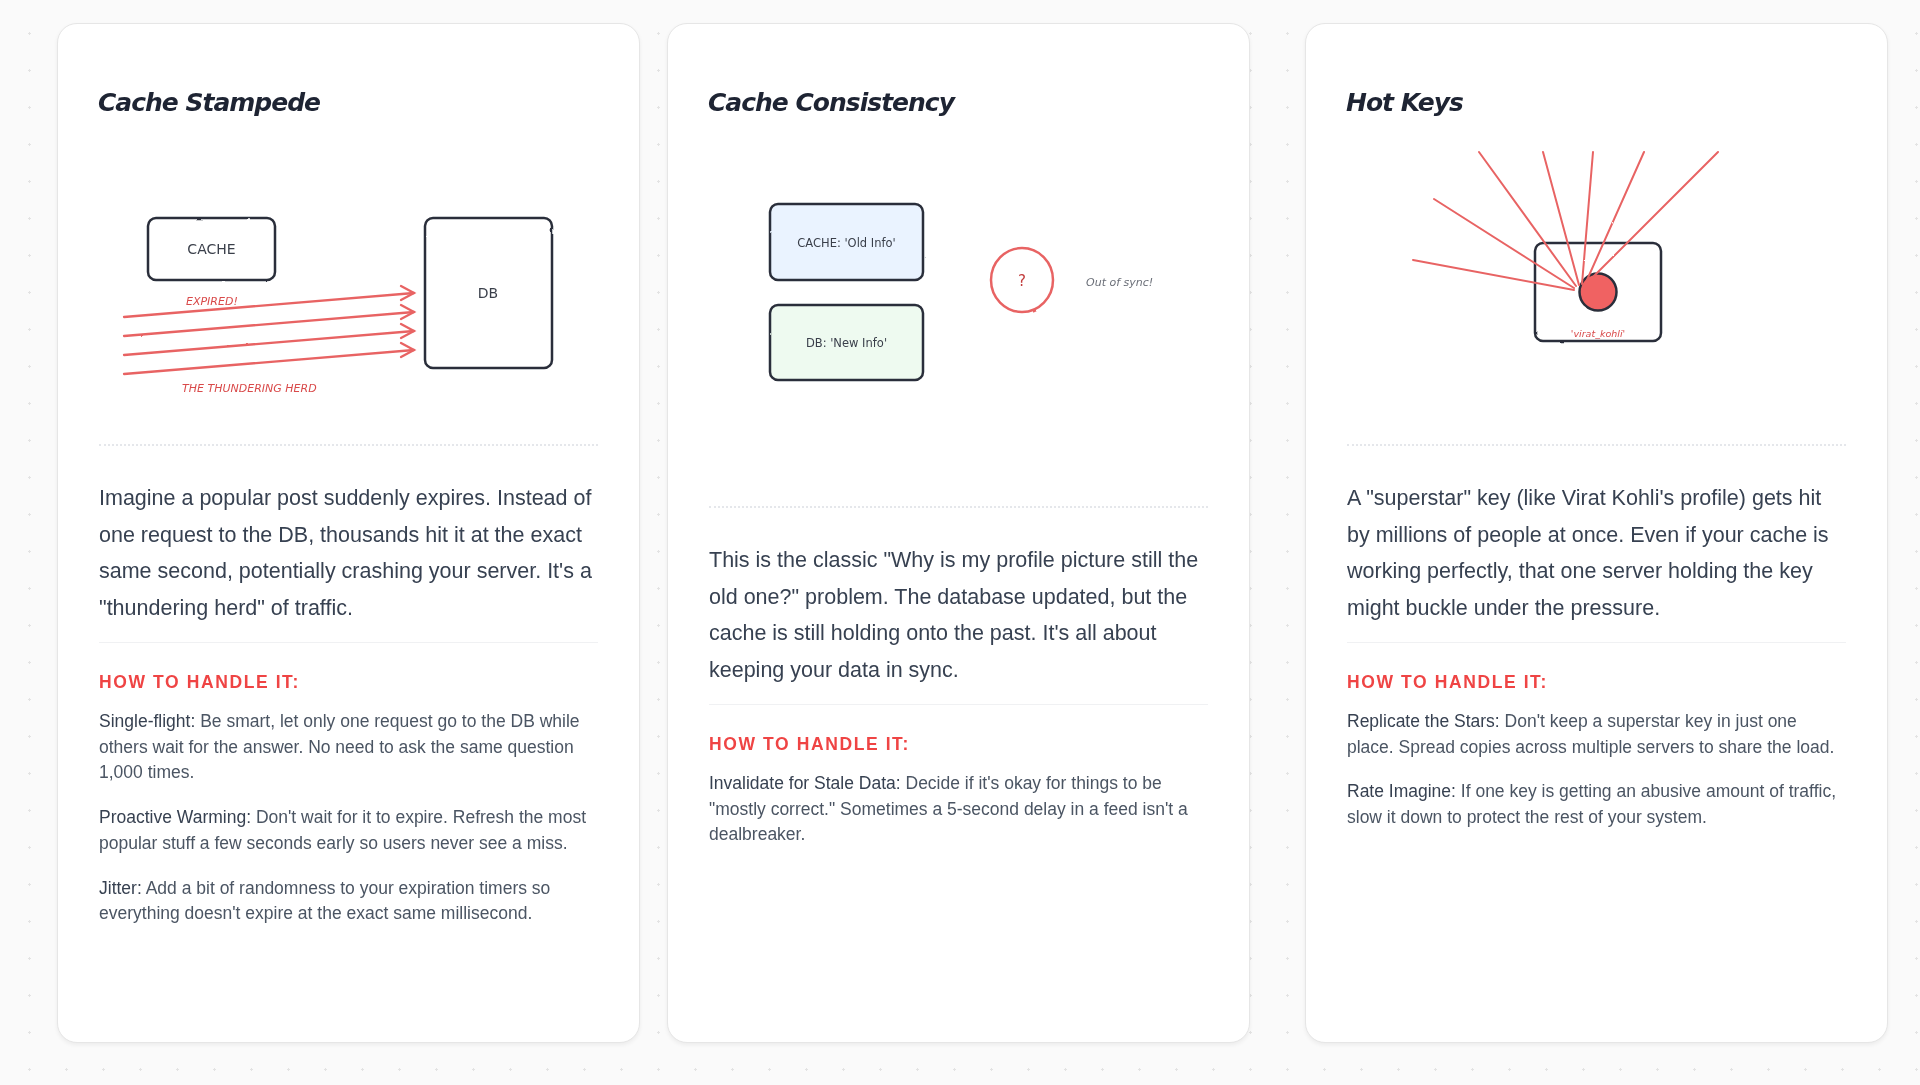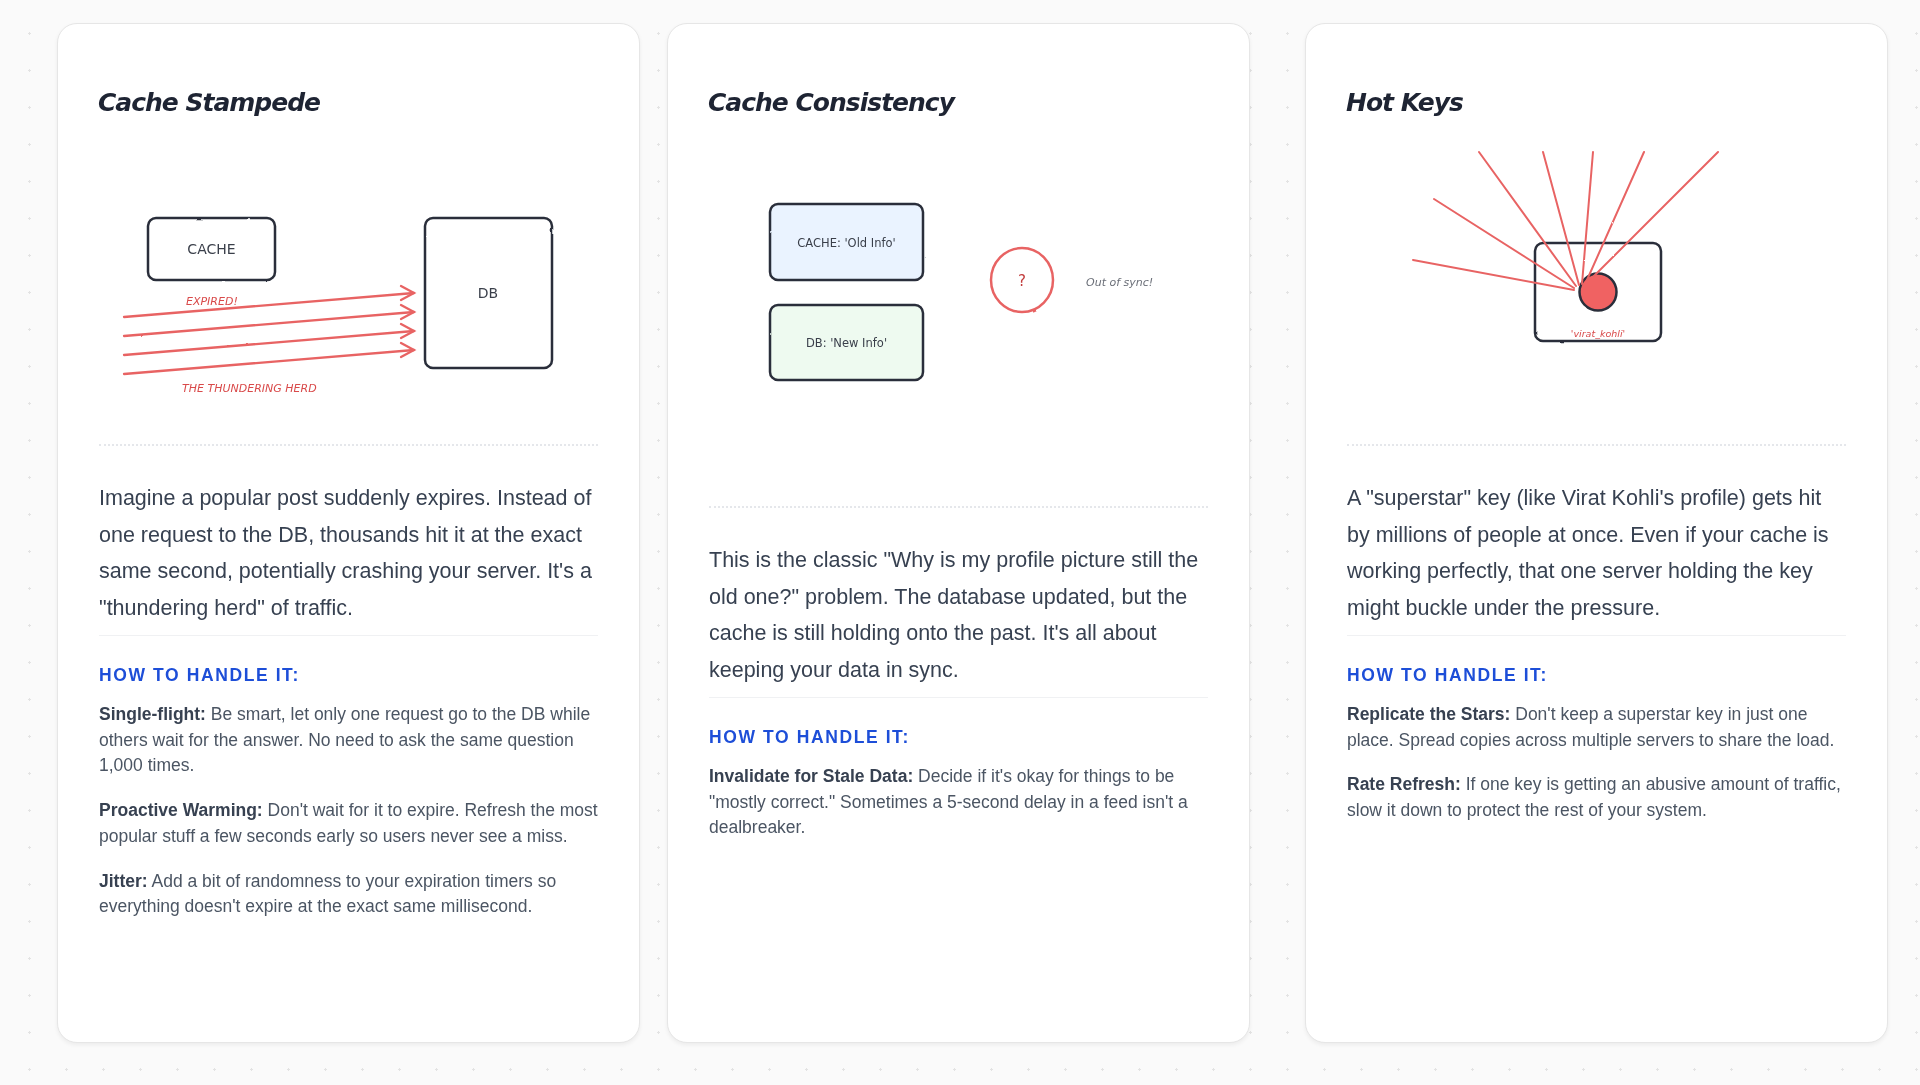--- a/index.html
+++ b/index.html
@@ -55,38 +55,38 @@
   .body-block {
     position: absolute;
     left: 41px; right: 41px;
   }
   .c1 .body-block, .c3 .body-block { top: 456px; }
   .c2 .body-block { top: 518px; }
   .desc {
     font-size: 21.5px;
     line-height: 36.5px;
     color: #374151;
-    padding-bottom: 9px;
+    padding-bottom: 16px;
     border-bottom: 1.5px solid #f0f1f3;
   }
   .howto {
     margin-top: 29px;
     font-size: 17.5px;
     font-weight: bold;
     letter-spacing: 1.6px;
-    color: #1d4ed8;
+    color: #ef4444;
   }
   .item {
     margin-top: 16px;
     font-size: 17.5px;
     line-height: 25.7px;
     color: #4b5563;
   }
   .item + .item { margin-top: 19px; }
-  .item .label { font-weight: bold; color: #374151; }
+  .item .label { font-weight: normal; color: #374151; }
 </style>
 </head>
 <body>
 
 <section class="card c1">
   <h2 class="title">Cache Stampede</h2>
 
   <div class="diagram">
     <svg viewBox="0 0 583 480" xmlns="http://www.w3.org/2000/svg">
       <defs>
@@ -208,16 +208,16 @@
 
   <div class="divider-dotted"></div>
 
   <div class="body-block">
     <p class="desc">A "superstar" key (like Virat Kohli's profile) gets hit by millions of people at once. Even if your cache is working perfectly, that one server holding the key might buckle under the pressure.</p>
     <h3 class="howto">HOW TO HANDLE IT:</h3>
     <p class="item">
       <span class="label">Replicate the Stars:</span><span> Don't keep a superstar key in just one place. Spread copies across multiple servers to share the load.</span>
     </p>
     <p class="item">
-      <span class="label">Rate Refresh:</span><span> If one key is getting an abusive amount of traffic, slow it down to protect the rest of your system.</span>
+      <span class="label">Rate Imagine:</span><span> If one key is getting an abusive amount of traffic, slow it down to protect the rest of your system.</span>
     </p>
   </div>
 </section>
 
 </body></html>

